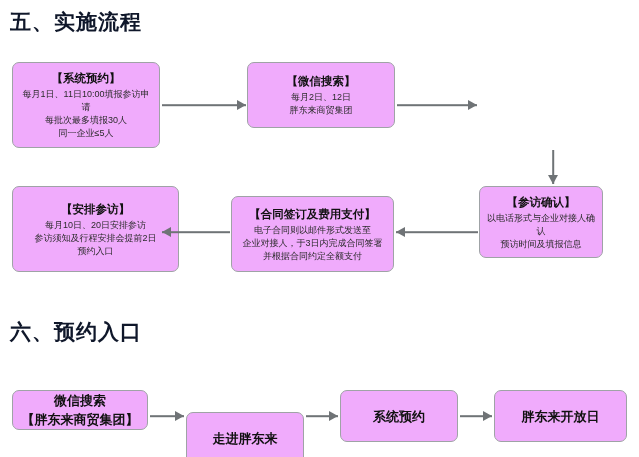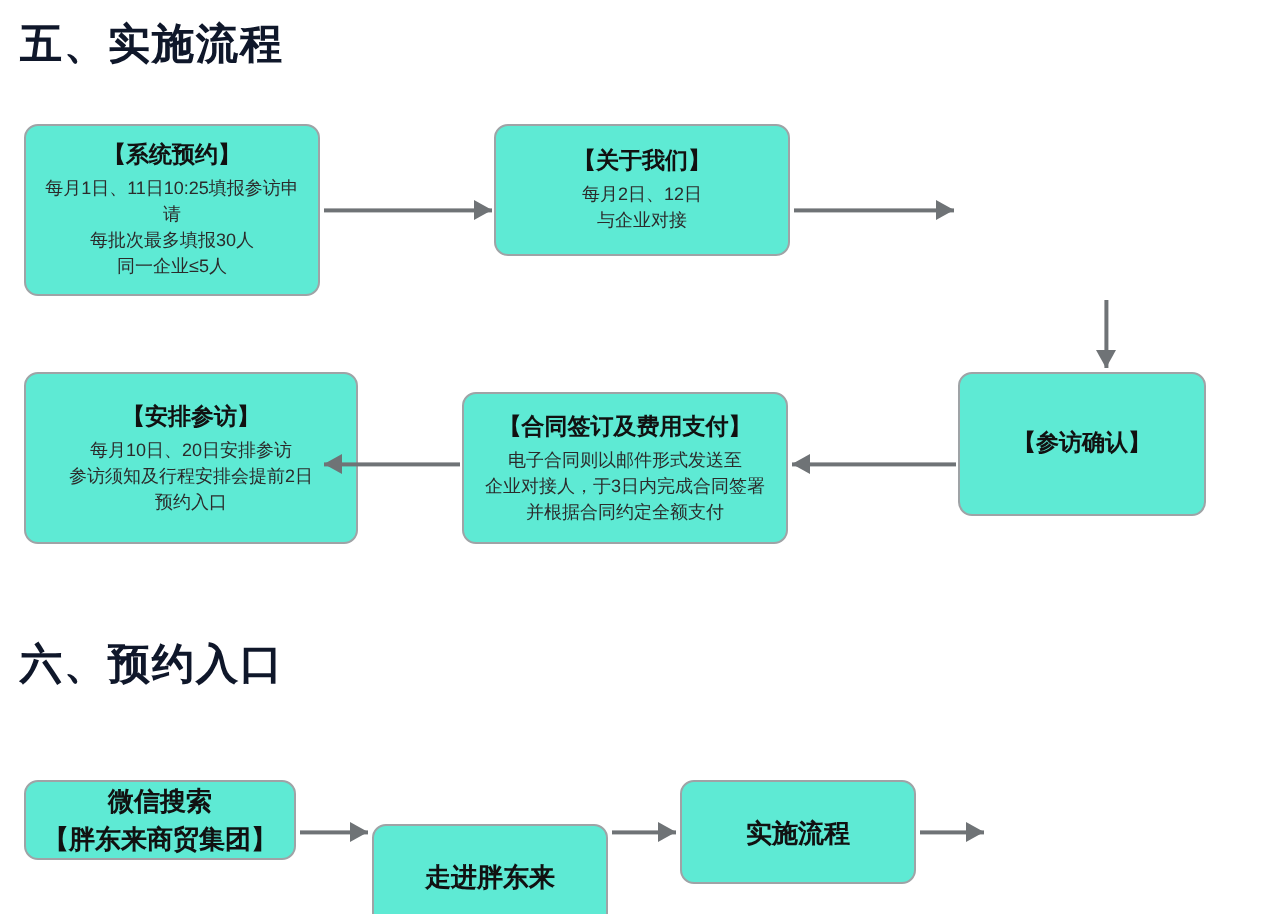--- a/index.html
+++ b/index.html
@@ -28,21 +28,21 @@
     color: #0f172a;
   }
   #title-5 { left: 10px; top: 8px; }
   #title-6 { left: 10px; top: 318px; }
 
   .box {
     position: absolute;
     box-sizing: border-box;
     border: 1.5px solid #9fa3a6;
     border-radius: 7px;
-    background: #5eead4;
+    background: #f0abfc;
     display: flex;
     flex-direction: column;
     align-items: center;
     justify-content: center;
     padding: 4px 6px;
     text-align: center;
   }
   .box .hd {
     font-size: 11.5px;
     font-weight: bold;
@@ -140,34 +140,36 @@
 </style>
 </head>
 <body>
 
 <div class="page">
 
   <div class="section-title" id="title-5">五、实施流程</div>
 
   <div class="box" id="b1">
     <div class="hd">【系统预约】</div>
-    <div class="bd">每月1日、11日10:25填报参访申请
+    <div class="bd">每月1日、11日10:00填报参访申请
 每批次最多填报30人
 同一企业≤5人</div>
   </div>
 
   <div class="box" id="b2">
-    <div class="hd">【关于我们】</div>
+    <div class="hd">【微信搜索】</div>
     <div class="bd">每月2日、12日
-与企业对接</div>
+胖东来商贸集团</div>
   </div>
 
 
   <div class="box" id="b4">
     <div class="hd">【参访确认】</div>
+    <div class="bd">以电话形式与企业对接人确认
+预访时间及填报信息</div>
   </div>
 
   <div class="box" id="b5">
     <div class="hd">【合同签订及费用支付】</div>
     <div class="bd">电子合同则以邮件形式发送至
 企业对接人，于3日内完成合同签署
 并根据合同约定全额支付</div>
   </div>
 
   <div class="box" id="b6">
@@ -201,21 +203,24 @@
   <div class="section-title" id="title-6">六、预约入口</div>
 
   <div class="box c-box" id="c1">
     <div class="hd2">微信搜索
 【胖东来商贸集团】</div>
   </div>
   <div class="box c-box" id="c2">
     <div class="hd2">走进胖东来</div>
   </div>
   <div class="box c-box" id="c3">
-    <div class="hd2">实施流程</div>
+    <div class="hd2">系统预约</div>
+  </div>
+  <div class="box c-box" id="c4">
+    <div class="hd2">胖东来开放日</div>
   </div>
 
   <div class="arrow-h right" id="d1">
     <span class="shaft" style="width:100%"></span>
       <span class="head"></span>
   </div>
   <div class="arrow-h right" id="d2">
     <span class="shaft" style="width:100%"></span>
       <span class="head"></span>
   </div>

